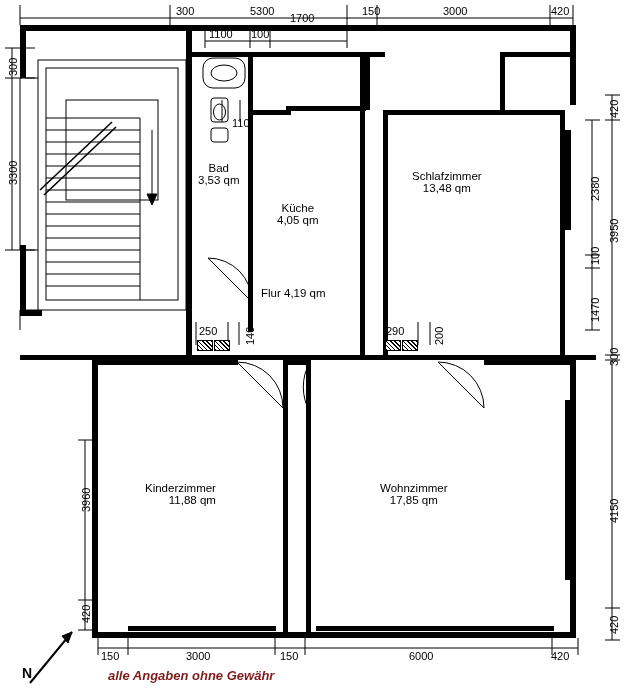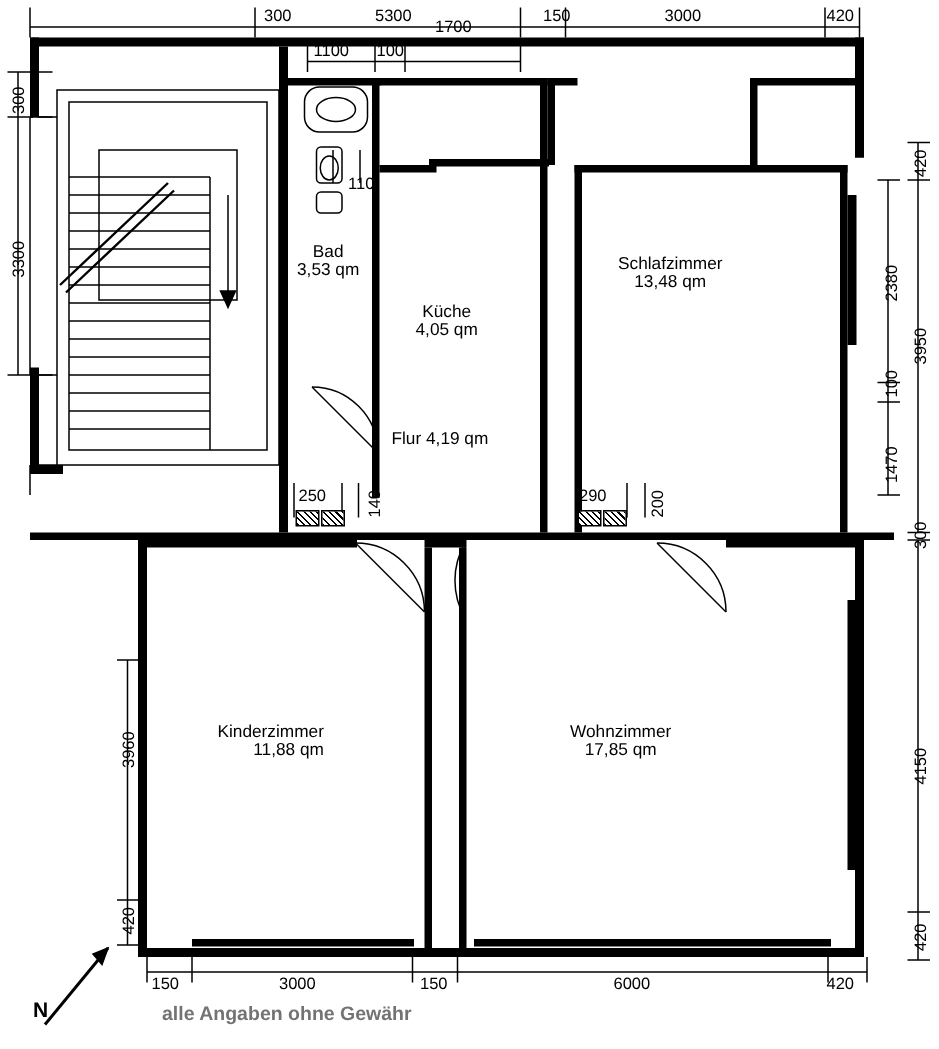--- a/index.html
+++ b/index.html
@@ -47,21 +47,22 @@
       repeating-linear-gradient(
         45deg,
         #000 0px, #000 1px,
         #ffffff 1px, #ffffff 3px
       );
   }
   .footer {
     position: absolute;
     font-size: 13px;
     font-weight: bold;
-    color: #737373;
+    color: #7f1d1d;
+    font-style: italic;
   }
   .northlabel {
     position: absolute;
     font-size: 14px;
     font-weight: bold;
   }
   svg.overlay {
     position: absolute;
     left: 0;
     top: 0;

